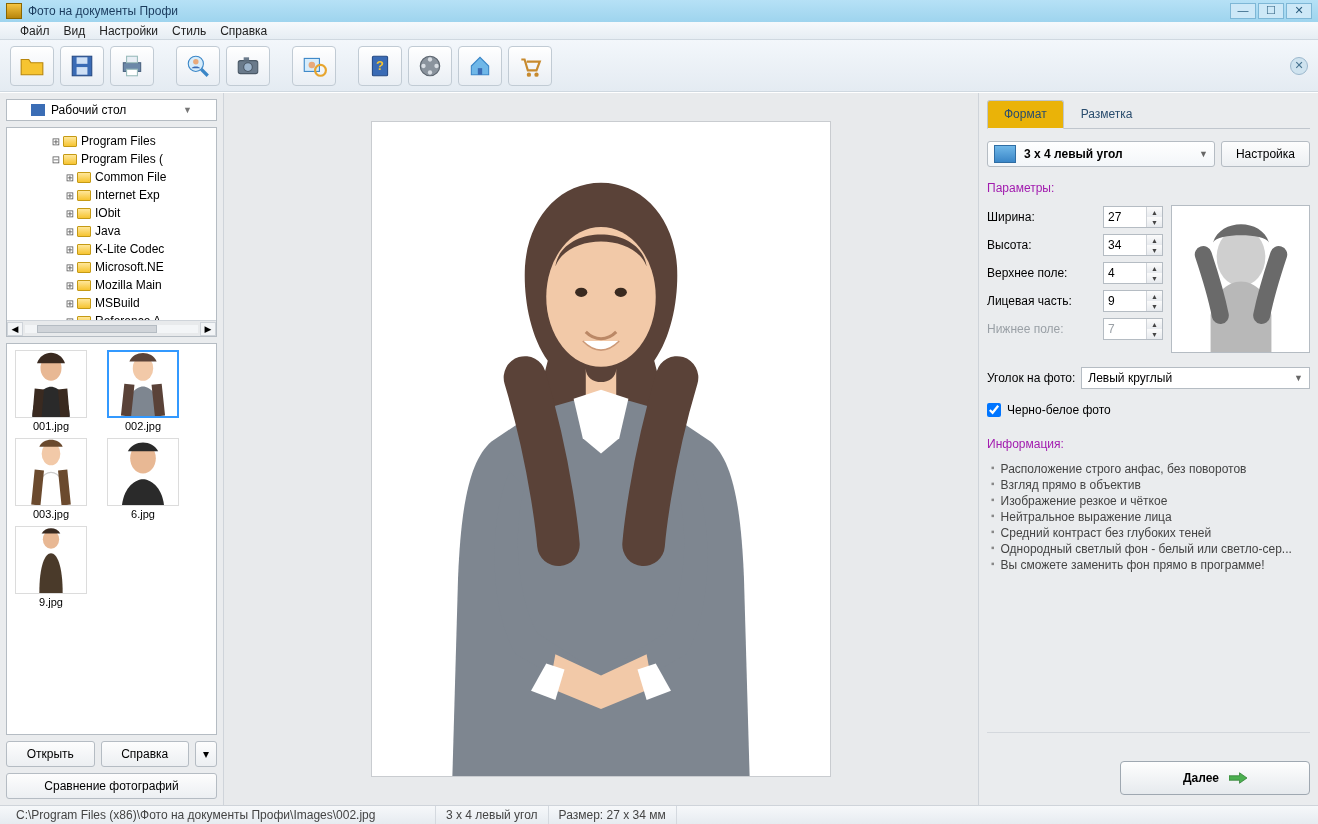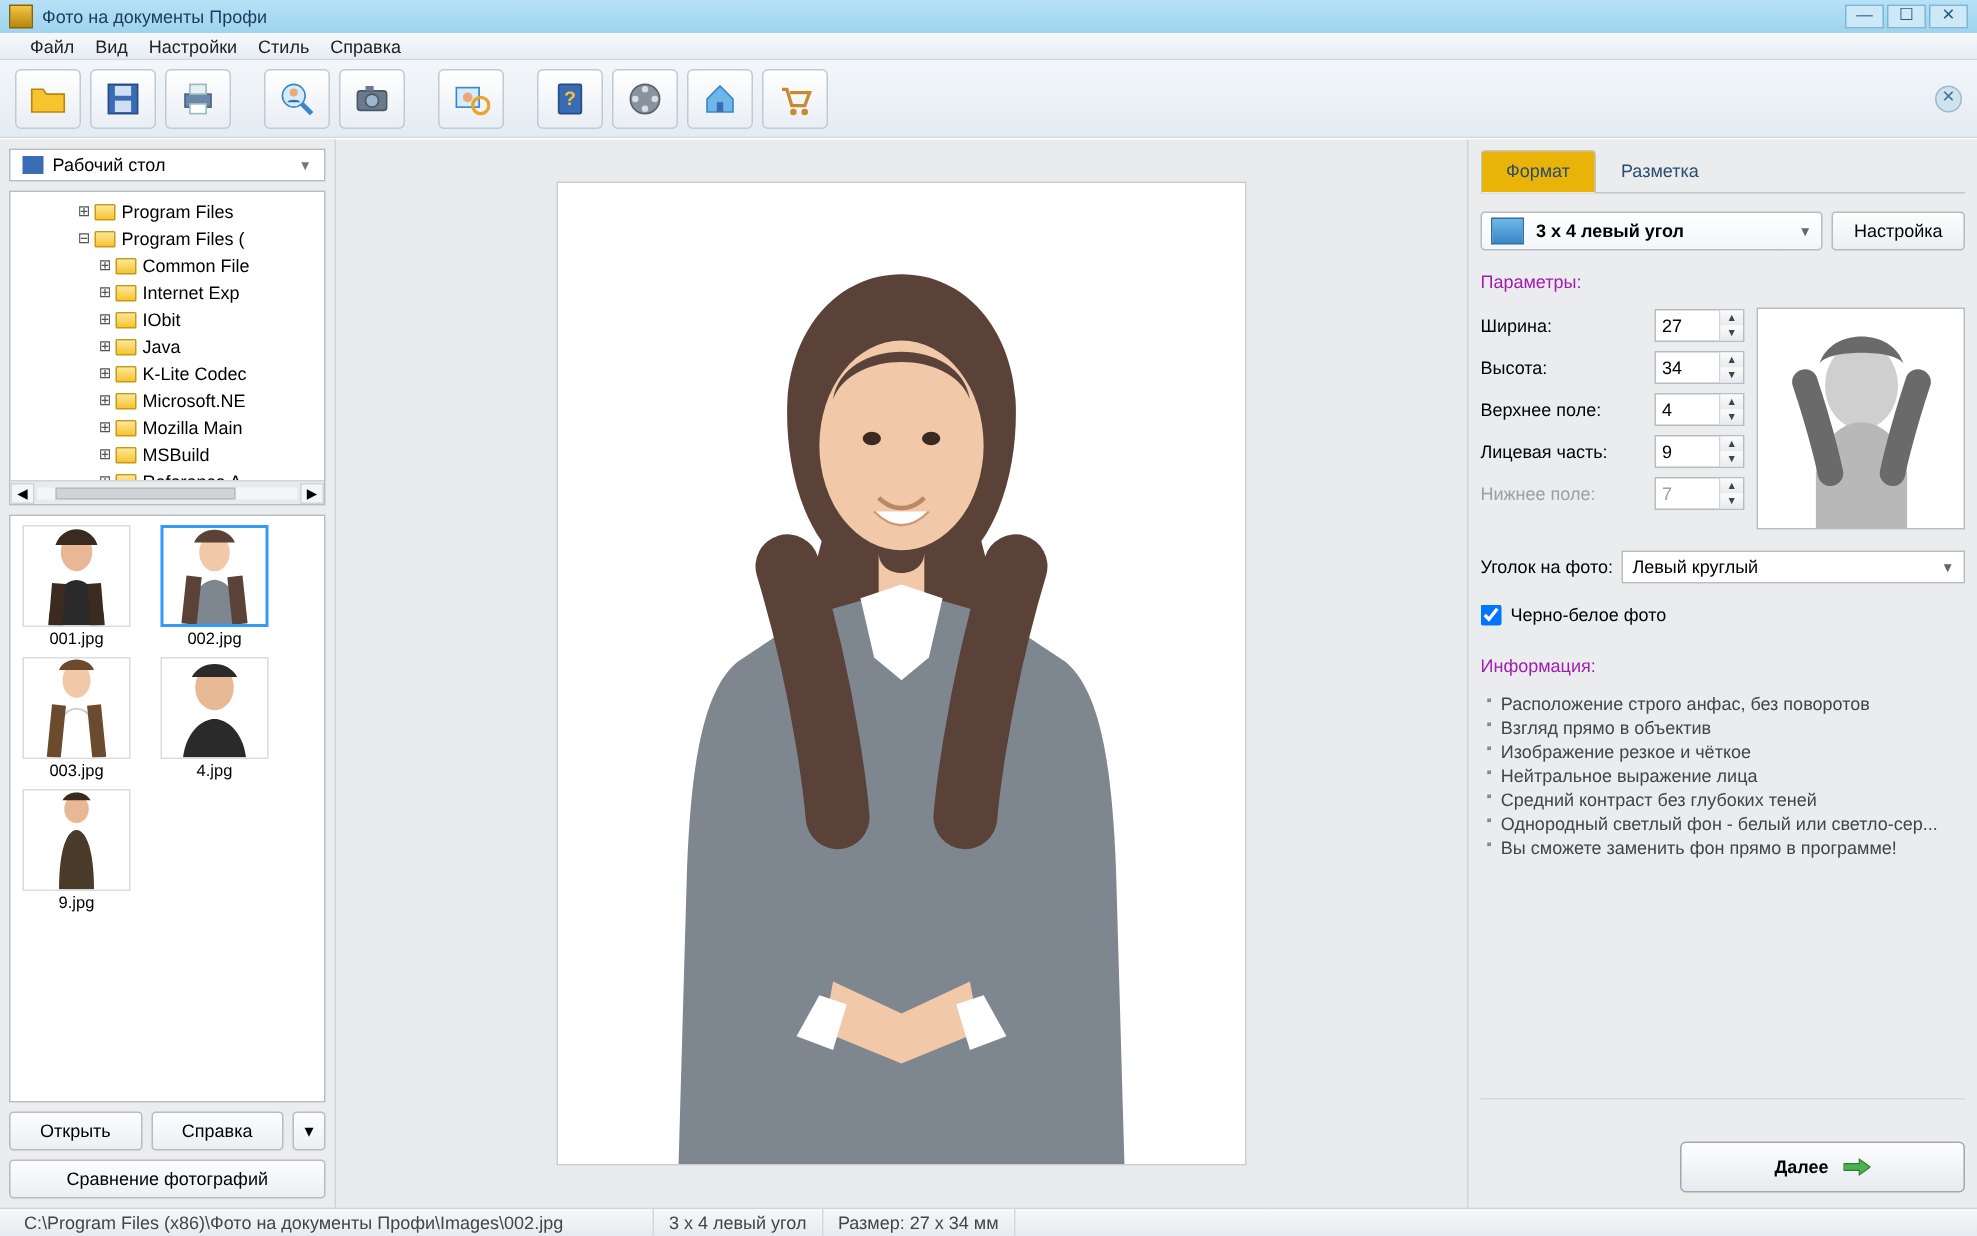--- a/index.html
+++ b/index.html
@@ -16,21 +16,21 @@
 
 .toolbar { height: 52px; background: linear-gradient(#f3f7fb,#e4ebf2); border-bottom: 1px solid #cfd8e0; display: flex; align-items: center; padding: 6px 10px; gap: 6px; }
 .tb-btn { width: 44px; height: 40px; background: linear-gradient(#fff,#e9eef4); border: 1px solid #c1cbd4; border-radius: 4px; display: flex; align-items: center; justify-content: center; cursor: pointer; }
 .tb-btn svg { width: 26px; height: 26px; }
 .tb-sep { width: 10px; }
 .closepanel-btn { margin-left: auto; width: 18px; height: 18px; border-radius: 9px; background: #cfe3ef; border: 1px solid #9cb8cd; color: #46728f; text-align: center; line-height: 14px; cursor: pointer; font-size: 11px; }
 
 .main { flex: 1; display: flex; background: #e8eaec; border-top: 1px solid #fff; }
 
 .leftpanel { width: 224px; background: #eaecee; border-right: 1px solid #cfd4da; display: flex; flex-direction: column; padding: 6px; gap: 6px; }
-.wsbox { height: 22px; background: #fff; border: 1px solid #b5bcc3; display: flex; align-items: center; padding: 0 8px; cursor: pointer; }
+.wsbox { height: 22px; background: #fff; border: 1px solid #b5bcc3; display: flex; align-items: center; padding: 0 24px; cursor: pointer; }
 .wsbox .ws-icon { width: 14px; height: 12px; background: #3b6db5; margin-right: 6px; }
 .wsbox .ws-drop { margin-left: auto; font-size: 9px; color: #777; }
 .tree { flex: 0 0 210px; background: #fff; border: 1px solid #b5bcc3; overflow: hidden; position: relative; }
 .tree-inner { padding: 4px 2px; }
 .tree-row { display: flex; align-items: center; height: 18px; white-space: nowrap; cursor: pointer; }
 .twisty { width: 10px; text-align: center; font-size: 10px; color: #555; margin-right: 2px; cursor: pointer; }
 .folder-icon { width: 14px; height: 11px; background: linear-gradient(#ffe79a,#f6c431); border: 1px solid #c59a14; border-radius: 1px; margin-right: 4px; }
 .tree-scroll-h { position: absolute; bottom: 0; left: 0; right: 0; height: 16px; background: #e8eaec; border-top: 1px solid #cfd4da; display: flex; align-items: center; }
 .tree-scroll-h .arrow { width: 16px; height: 14px; background: #f3f5f7; border: 1px solid #cfd4da; text-align: center; font-size: 9px; line-height: 12px; cursor: pointer; }
 .tree-scroll-h .track { flex: 1; height: 8px; background: #f3f5f7; margin: 0 2px; position: relative; }
@@ -303,21 +303,21 @@
           <div class="cap">003.jpg</div>
         </div>
         <div class="thumb">
           <div class="img">
             <svg viewBox="0 0 60 60">
               <ellipse cx="30" cy="20" rx="11" ry="13" fill="#e8b894"></ellipse>
               <path d="M17 14c5-10 21-10 26 0" fill="#2a2a2a"></path>
               <path d="M12 60c2-16 12-22 18-22s16 6 18 22" fill="#2a2a2a"></path>
             </svg>
           </div>
-          <div class="cap">4.jpg</div>
+          <div class="cap">6.jpg</div>
         </div>
         <div class="thumb">
           <div class="img">
             <svg viewBox="0 0 60 60">
               <ellipse cx="30" cy="14" rx="7" ry="8" fill="#e8b894"></ellipse>
               <path d="M22 9c3-6 13-6 16 0" fill="#3a2a20"></path>
               <path d="M20 60c0-24 5-34 10-34s10 10 10 34" fill="#4a3a2a"></path>
             </svg>
           </div>
           <div class="cap">9.jpg</div>

